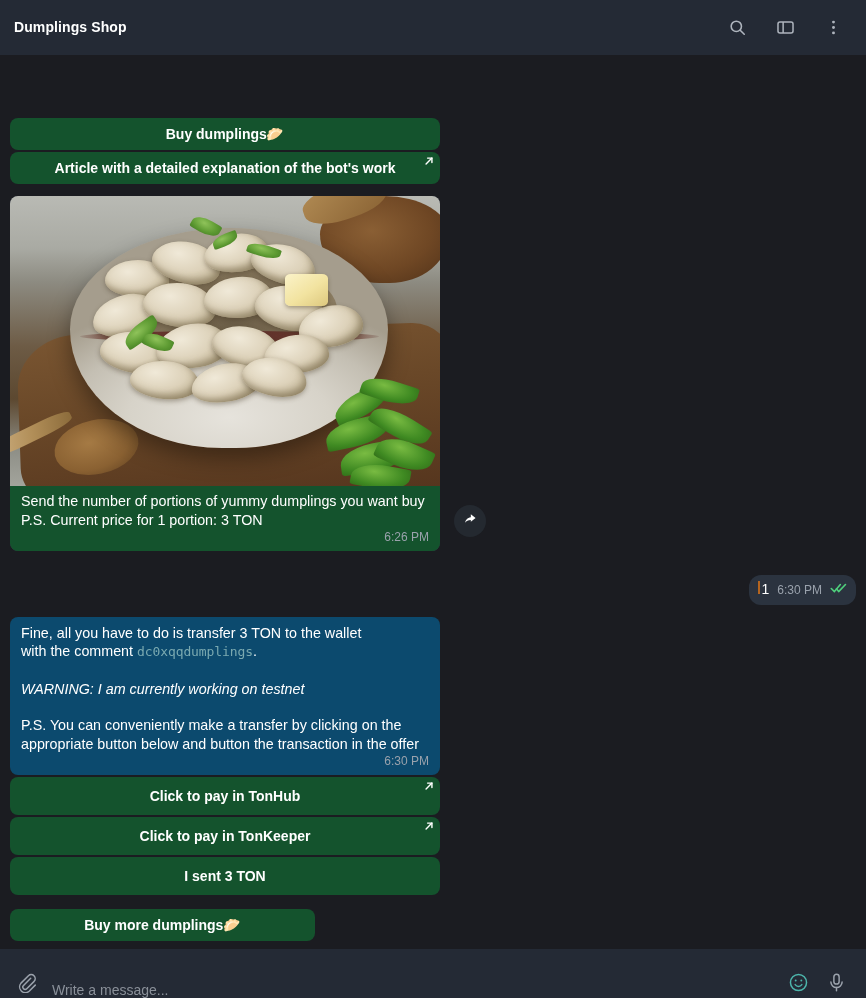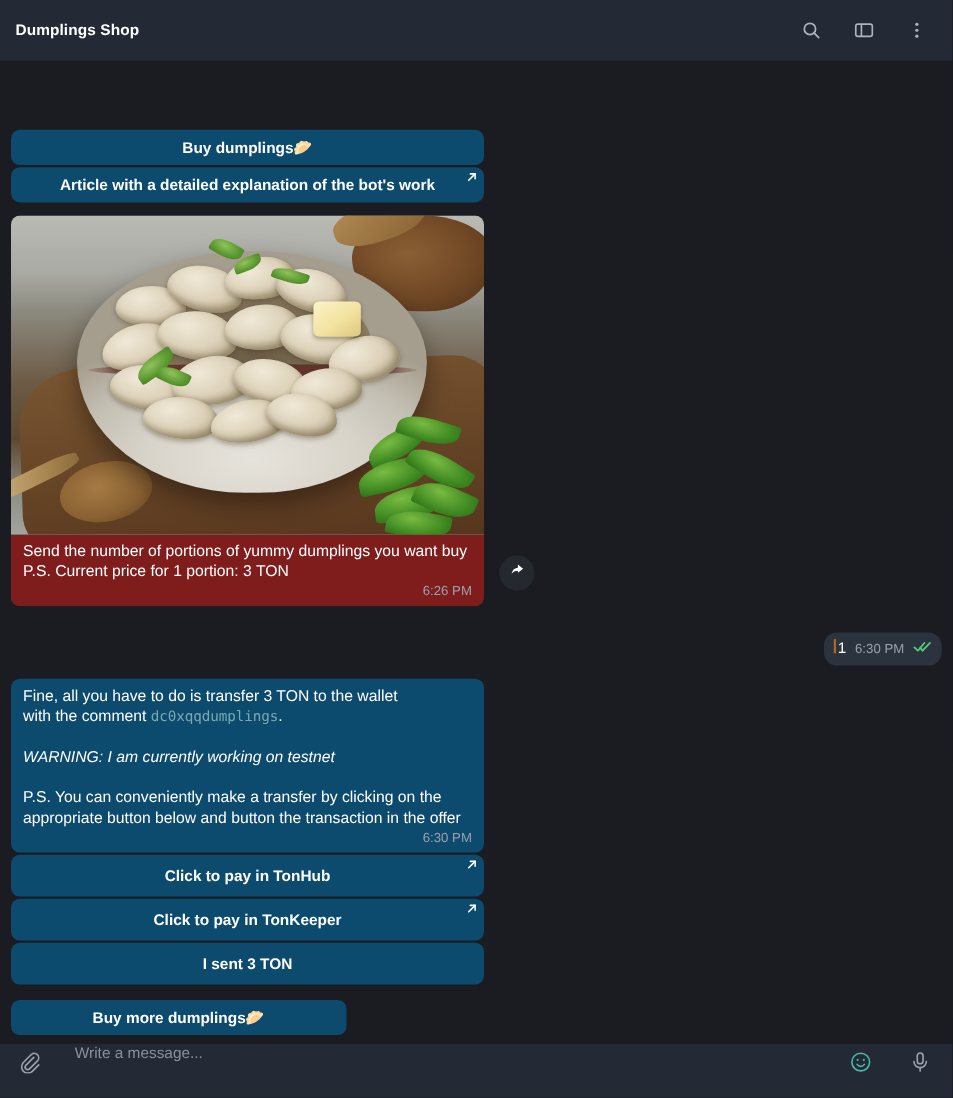--- a/index.html
+++ b/index.html
@@ -275,21 +275,21 @@
   }
   .parsley i {
     position: absolute;
     display: block;
     background: radial-gradient(ellipse at 38% 32%, #79bb42 0%, #3f8a22 58%, #2a5f14 100%);
     border-radius: 62% 8% 62% 8%;
   }
 
   .photo-caption {
     padding: 6px 11px 7px 11px;
-    background: #7f1d1d;
+    background: #14532d;
     color: #ffffff;
     font-size: 14.3px;
     line-height: 18.5px;
   }
 
   
   .fwd-btn {
     width: 32px; height: 32px;
     border-radius: 50%;
     background: #242930;
@@ -297,21 +297,21 @@
     margin-left: 14px;
     align-self: flex-end;
     margin-bottom: 14px;
     cursor: pointer;
     color: #ffffff;
   }
 
   
   .kbd-btn {
     margin-top: 2px;
-    background: #0c4a6e;
+    background: #14532d;
     border-radius: 8px;
     min-height: 32px;
     display: flex;
     align-items: center;
     justify-content: center;
     position: relative;
     color: #ffffff;
     font-size: 14px;
     font-weight: bold;
     cursor: pointer;
@@ -328,23 +328,23 @@
   }
   .gap-md { height: 12px; }
   .gap-lg { height: 24px; }
 
   
   .composer {
     flex: 0 0 49px;
     height: 49px;
     background: #242a35;
     display: flex;
-    align-items: flex-start;
+    align-items: flex-end;
     padding: 0 14px 0 10px;
-    gap: 22px;
+    gap: 6px;
     position: relative;
     z-index: 20;
   }
   .composer-icon {
     width: 32px; height: 32px;
     display: flex; align-items: center; justify-content: center;
     color: #9ba2ac;
     cursor: pointer;
     flex: 0 0 32px;
   }

